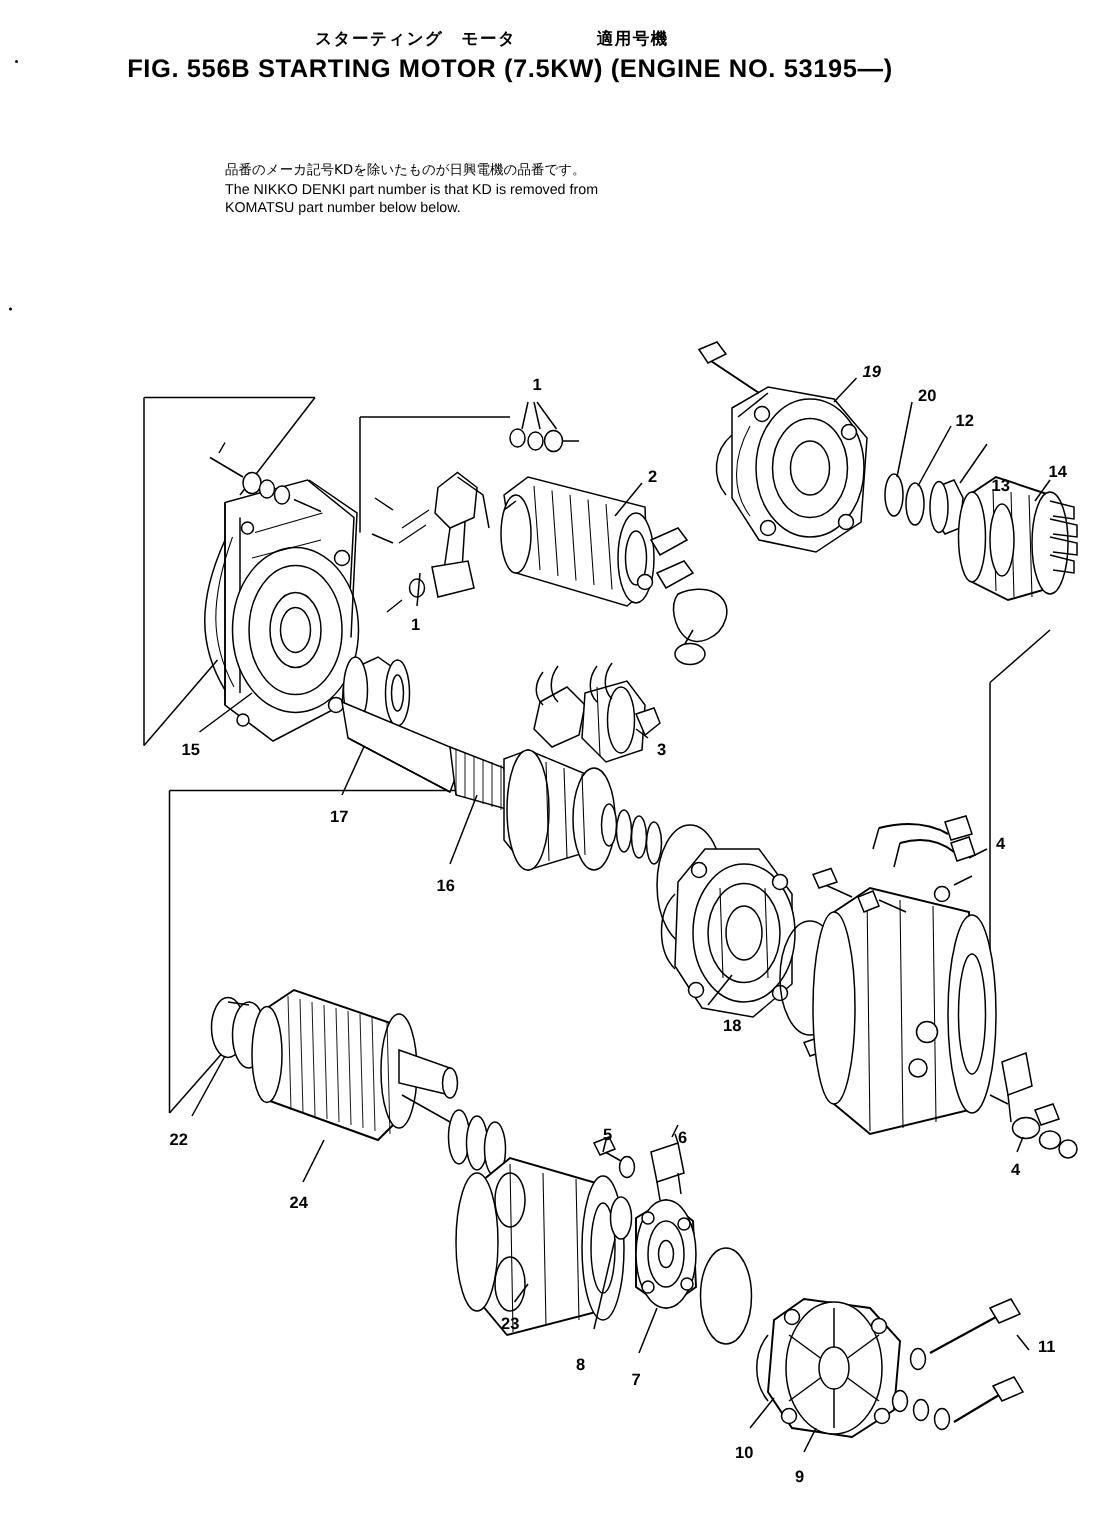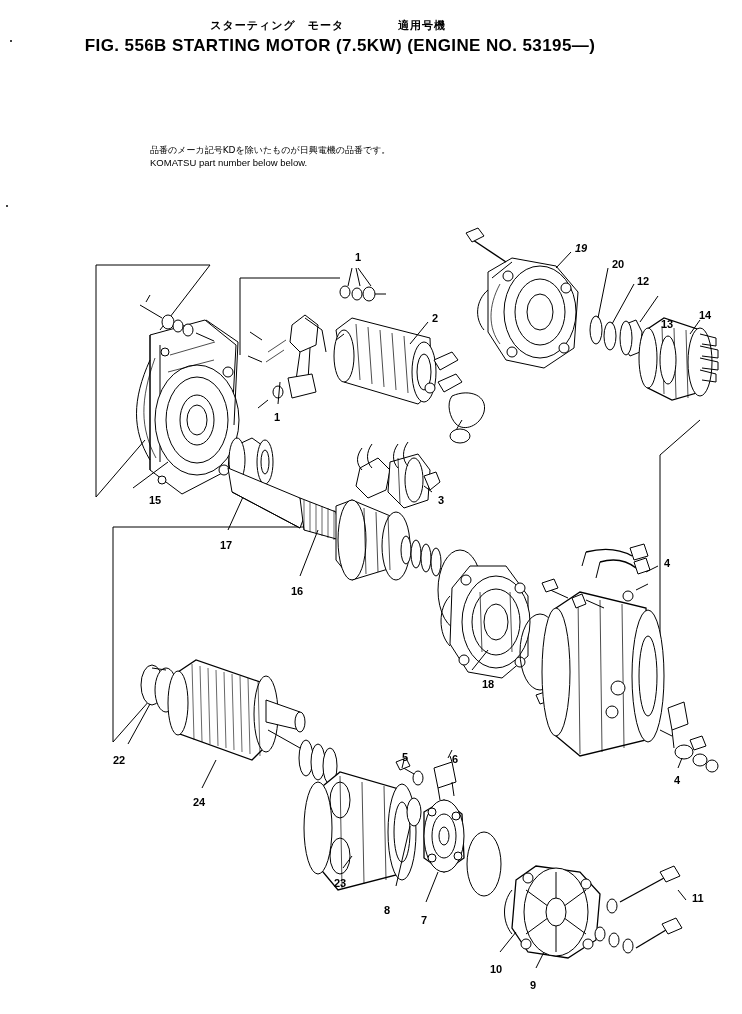--- a/index.html
+++ b/index.html
@@ -16,21 +16,20 @@
   }
   .hdr-jp .sp{display:inline-block;width:22px;}
   .hdr-title{
     position:absolute;top:36px;left:0;width:680px;text-align:center;
     font-size:17px;font-weight:bold;letter-spacing:.4px;
     font-family:"Liberation Sans", sans-serif;
   }
   .note{
     position:absolute;left:150px;top:108px;font-size:9.5px;line-height:12.5px;
     font-family:"Liberation Sans", sans-serif;
-    margin-top:36px;
   }
   .note .jp{font-family:"DejaVu Sans", sans-serif;font-size:9px;}
 
   
   .num{
     position:absolute;font-size:11px;font-weight:bold;
     font-family:"Liberation Sans", sans-serif;line-height:1;
   }
 
   
@@ -51,20 +50,21 @@
 
   <div class="hdr-jp">
     <span>スターティング　モータ</span>
     <span class="sp"></span><span class="sp"></span>
     <span>適用号機</span>
   </div>
   <div class="hdr-title">FIG. 556B  STARTING MOTOR (7.5KW) (ENGINE NO. 53195—)</div>
 
   <div class="note">
     <div class="jp">品番のメーカ記号KDを除いたものが日興電機の品番です。</div>
+    <div>The NIKKO DENKI part number is that KD is removed from</div>
     <div>KOMATSU part number below below.</div>
   </div>
 
   <div class="dot" style="left:6px;top:205px;"></div>
   <div class="dot" style="left:10px;top:40px;"></div>
 
   <svg width="742" height="1014" viewBox="0 0 742 1014">
 
     <g>
       <path class="ln" d="M96 265 L210 265"></path>
@@ -408,21 +408,21 @@
   </svg>
 
   <div class="num" style="left:355px;top:252px;">1</div>
   <div class="num" style="left:432px;top:313px;">2</div>
   <div class="num" style="left:274px;top:412px;">1</div>
   <div class="num" style="left:575px;top:243px;font-style:italic;">19</div>
   <div class="num" style="left:612px;top:259px;">20</div>
   <div class="num" style="left:637px;top:276px;">12</div>
   <div class="num" style="left:661px;top:288px;margin-top:31px;">13</div>
   <div class="num" style="left:699px;top:310px;">14</div>
-  <div class="num" style="left:121px;top:495px;margin-left:28px;">15</div>
+  <div class="num" style="left:121px;top:495px;">15</div>
   <div class="num" style="left:220px;top:540px;">17</div>
   <div class="num" style="left:291px;top:586px;">16</div>
   <div class="num" style="left:438px;top:495px;">3</div>
   <div class="num" style="left:462px;top:679px;margin-left:20px;">18</div>
   <div class="num" style="left:664px;top:558px;">4</div>
   <div class="num" style="left:674px;top:775px;">4</div>
   <div class="num" style="left:113px;top:755px;">22</div>
   <div class="num" style="left:193px;top:797px;">24</div>
   <div class="num" style="left:334px;top:878px;">23</div>
   <div class="num" style="left:402px;top:752px;">5</div>

